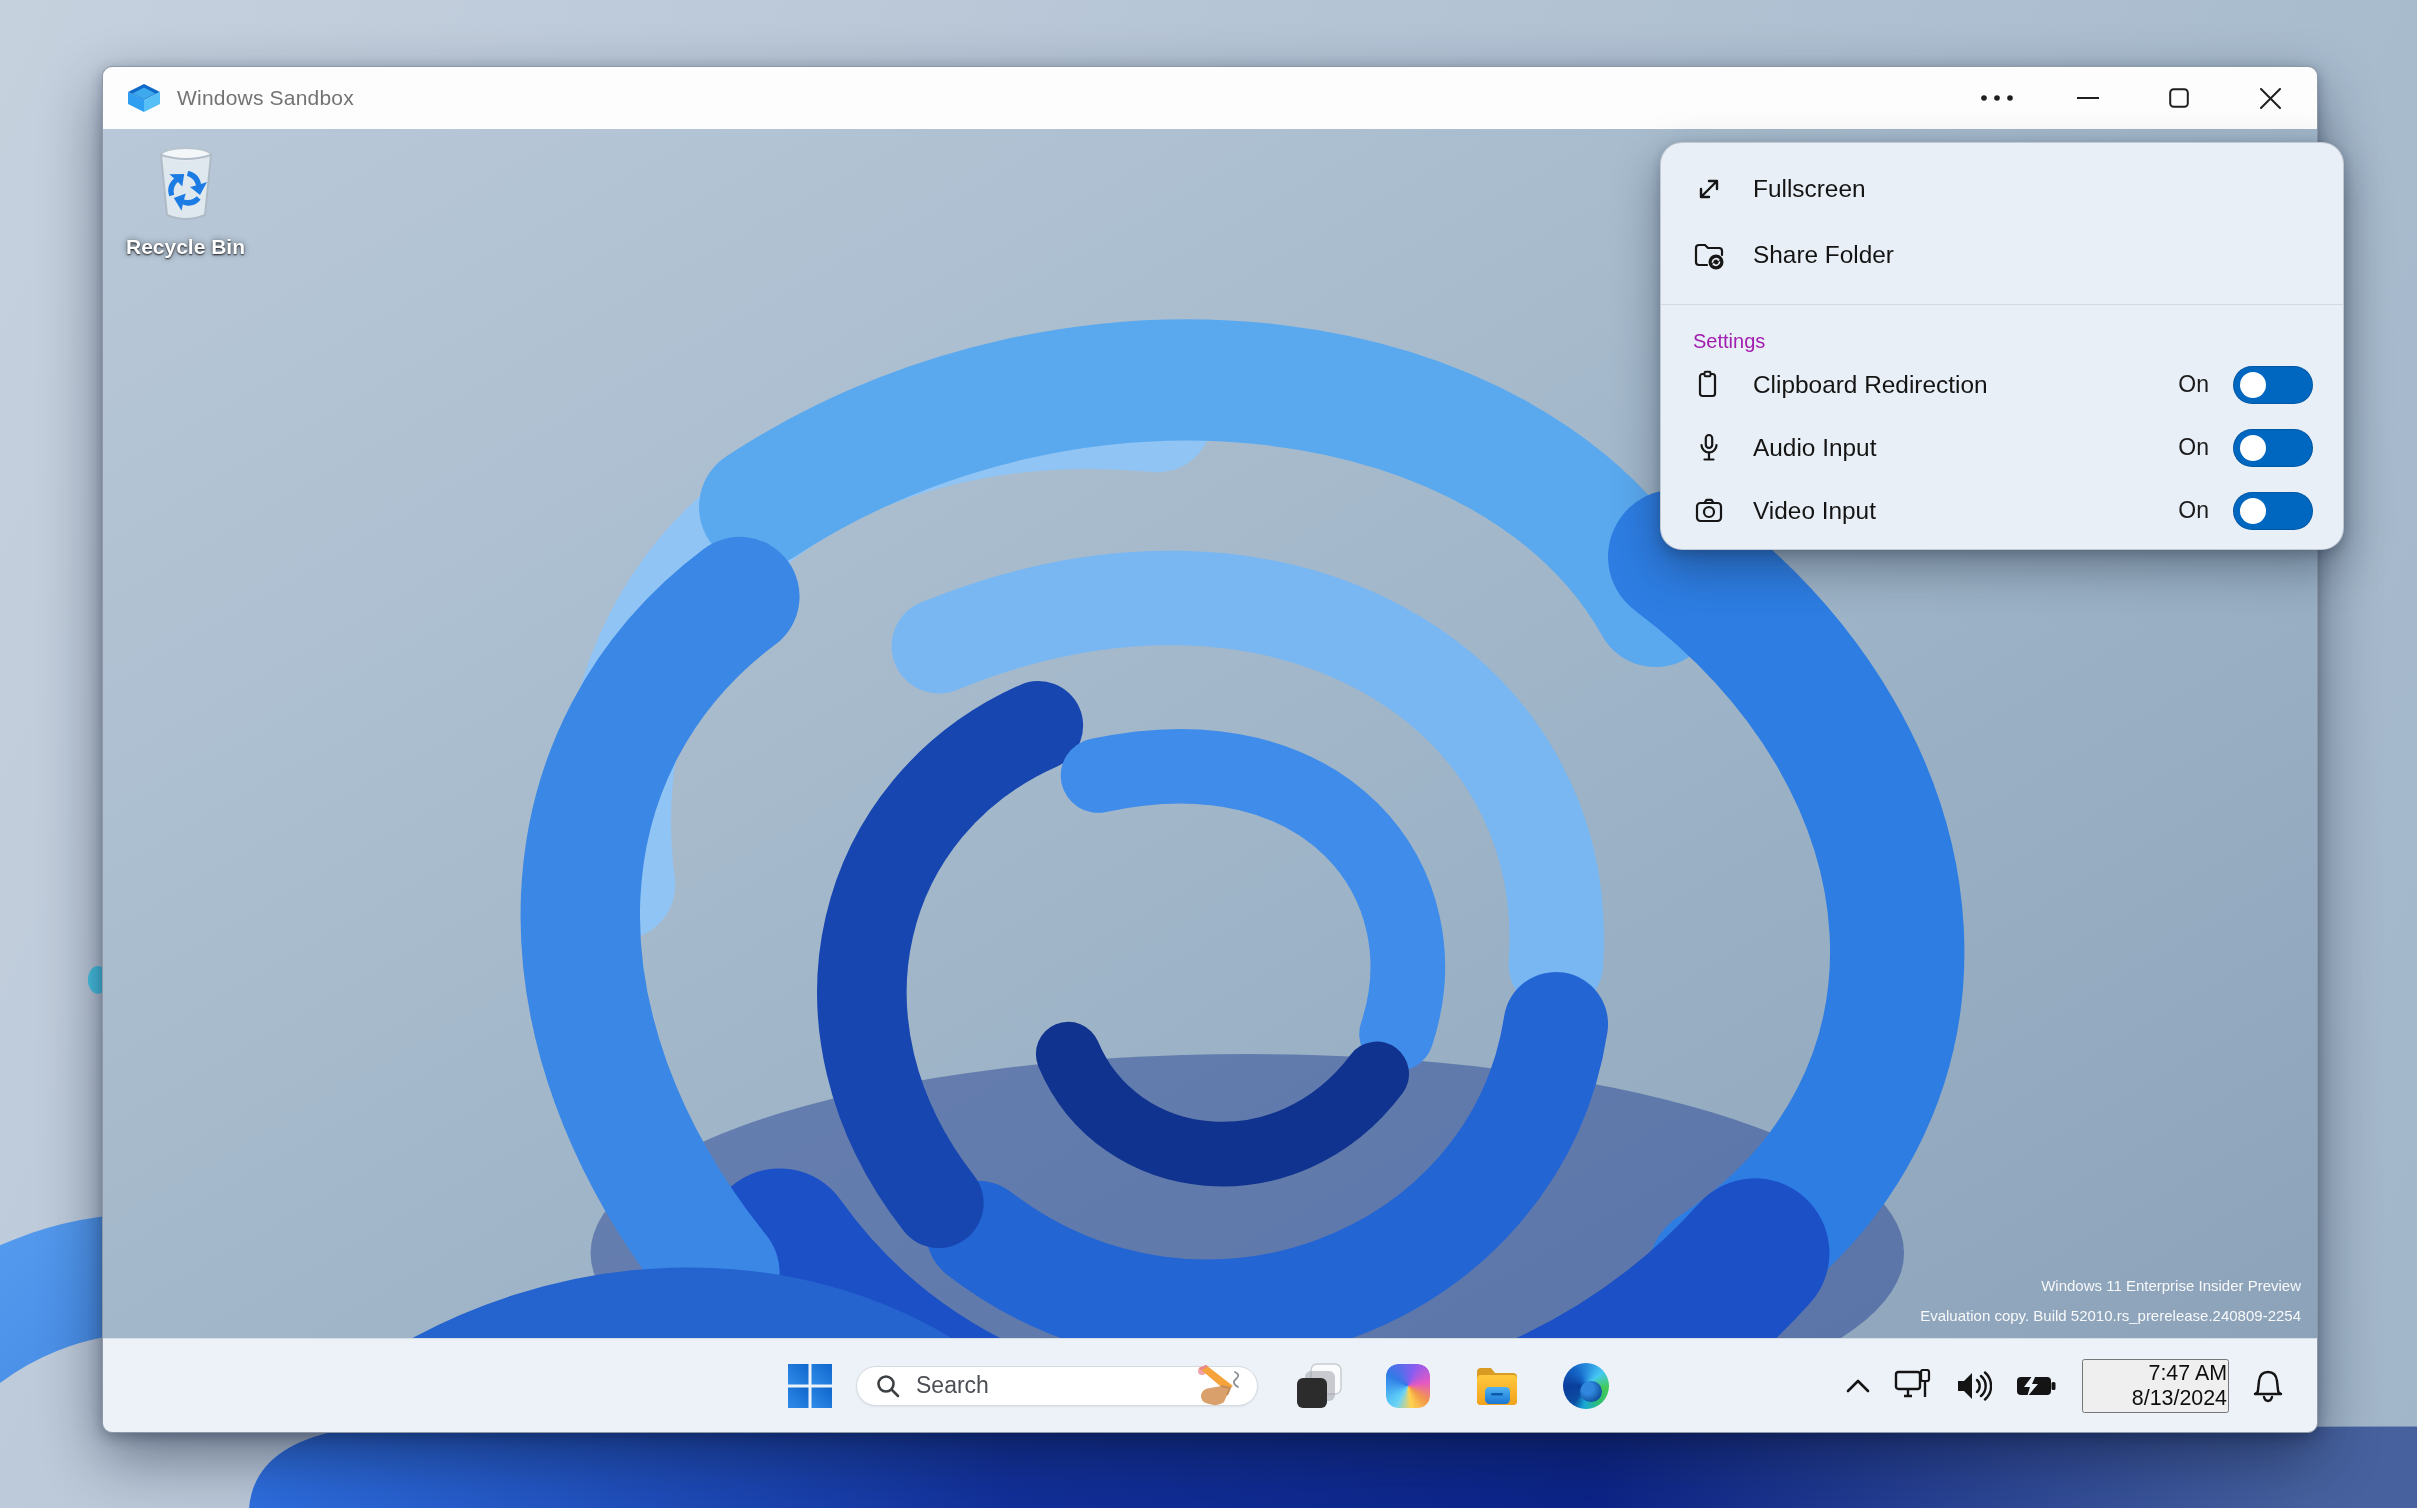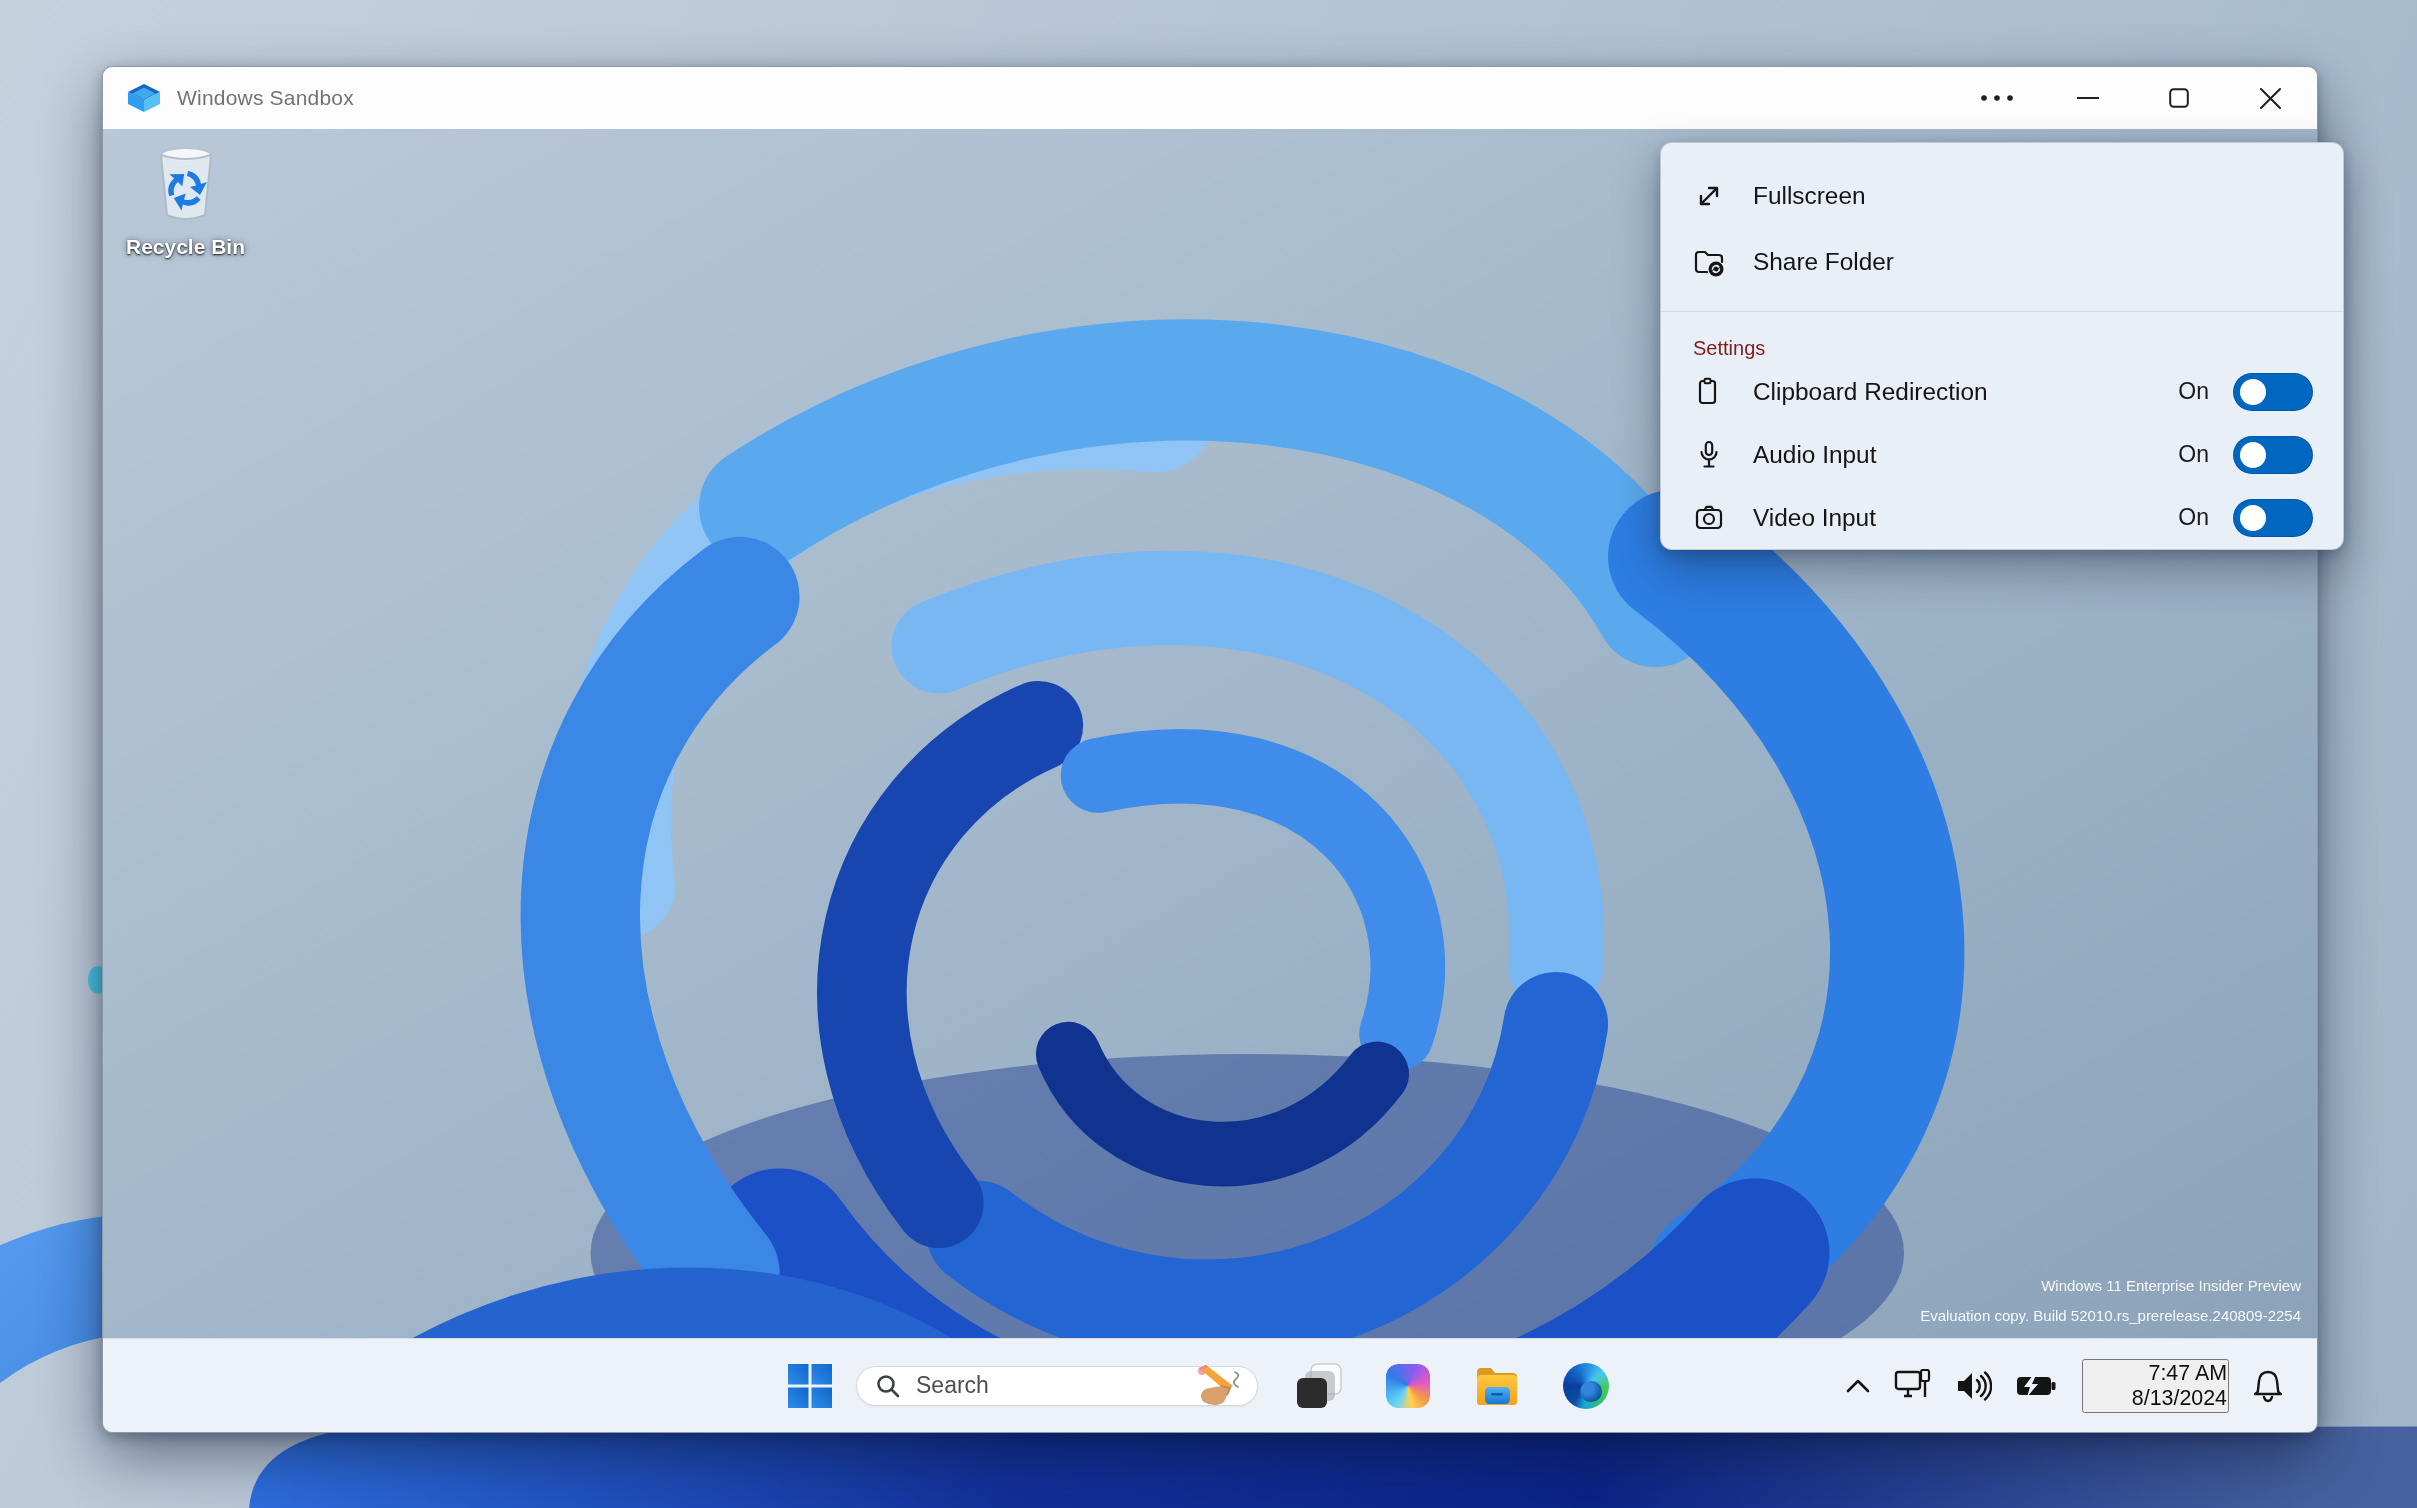--- a/index.html
+++ b/index.html
@@ -63,27 +63,27 @@
   .tb-icon { width:56px; height:60px; margin-left:33px; }
   .tb-icon:first-of-type { margin-left:0; }
 
   .tb-tray { position:absolute; right:34px; top:0; bottom:0; display:flex; align-items:center; }
   .tray-btn { display:flex; align-items:center; justify-content:center; background:none; border:none;
     cursor:pointer; padding:0; margin-left:24px; }
   .clock { text-align:right; font-size:21.4px; line-height:25px; color:#0e0e0e; margin-left:26px; cursor:pointer;padding-left:48px; }
 
   
   .flyout { position:absolute; left:1660px; top:142px; width:684px; height:408px; z-index:20;
-    background:#e9eff6; border-radius:12px; border:1px solid rgba(120,132,145,.35);
+    background:#e9eff6; border-radius:22px; border:1px solid rgba(120,132,145,.35);
     box-shadow:0 18px 46px rgba(15,25,45,.38), 0 4px 12px rgba(15,25,45,.22);
-    padding-top:20px; }
+    padding-top:13px; }
   .menu-row { height:66px; display:flex; align-items:center; padding:0 30px 0 32px; gap:28px;
     font-size:24.4px; color:#141414; cursor:pointer; }
   .flyout-divider { height:1px; background:#d2d9e0; margin-top:16px; }
-  .section-label { padding:25px 0 0 32px; font-size:20px; color:#7f1d1d; }
+  .section-label { padding:25px 0 0 32px; font-size:20px; color:#a21caf; }
   .setting-row { height:63px; display:flex; align-items:center; padding:0 30px 0 32px; gap:28px;
     font-size:24.4px; color:#141414; }
   .setting-row:first-of-type { margin-top:9px; }
   .setting-right { margin-left:auto; display:flex; align-items:center; gap:24px; }
   .state-label { font-size:23px; color:#1a1a1a; }
   .toggle { width:80px; height:38px; border-radius:19px; background:#0067C0; position:relative;
     cursor:pointer; border:1px solid rgba(0,40,80,.25); }
   .toggle .knob { position:absolute; left:6px; top:5px; width:26px; height:26px;
     border-radius:50%; background:#fff; }
 

